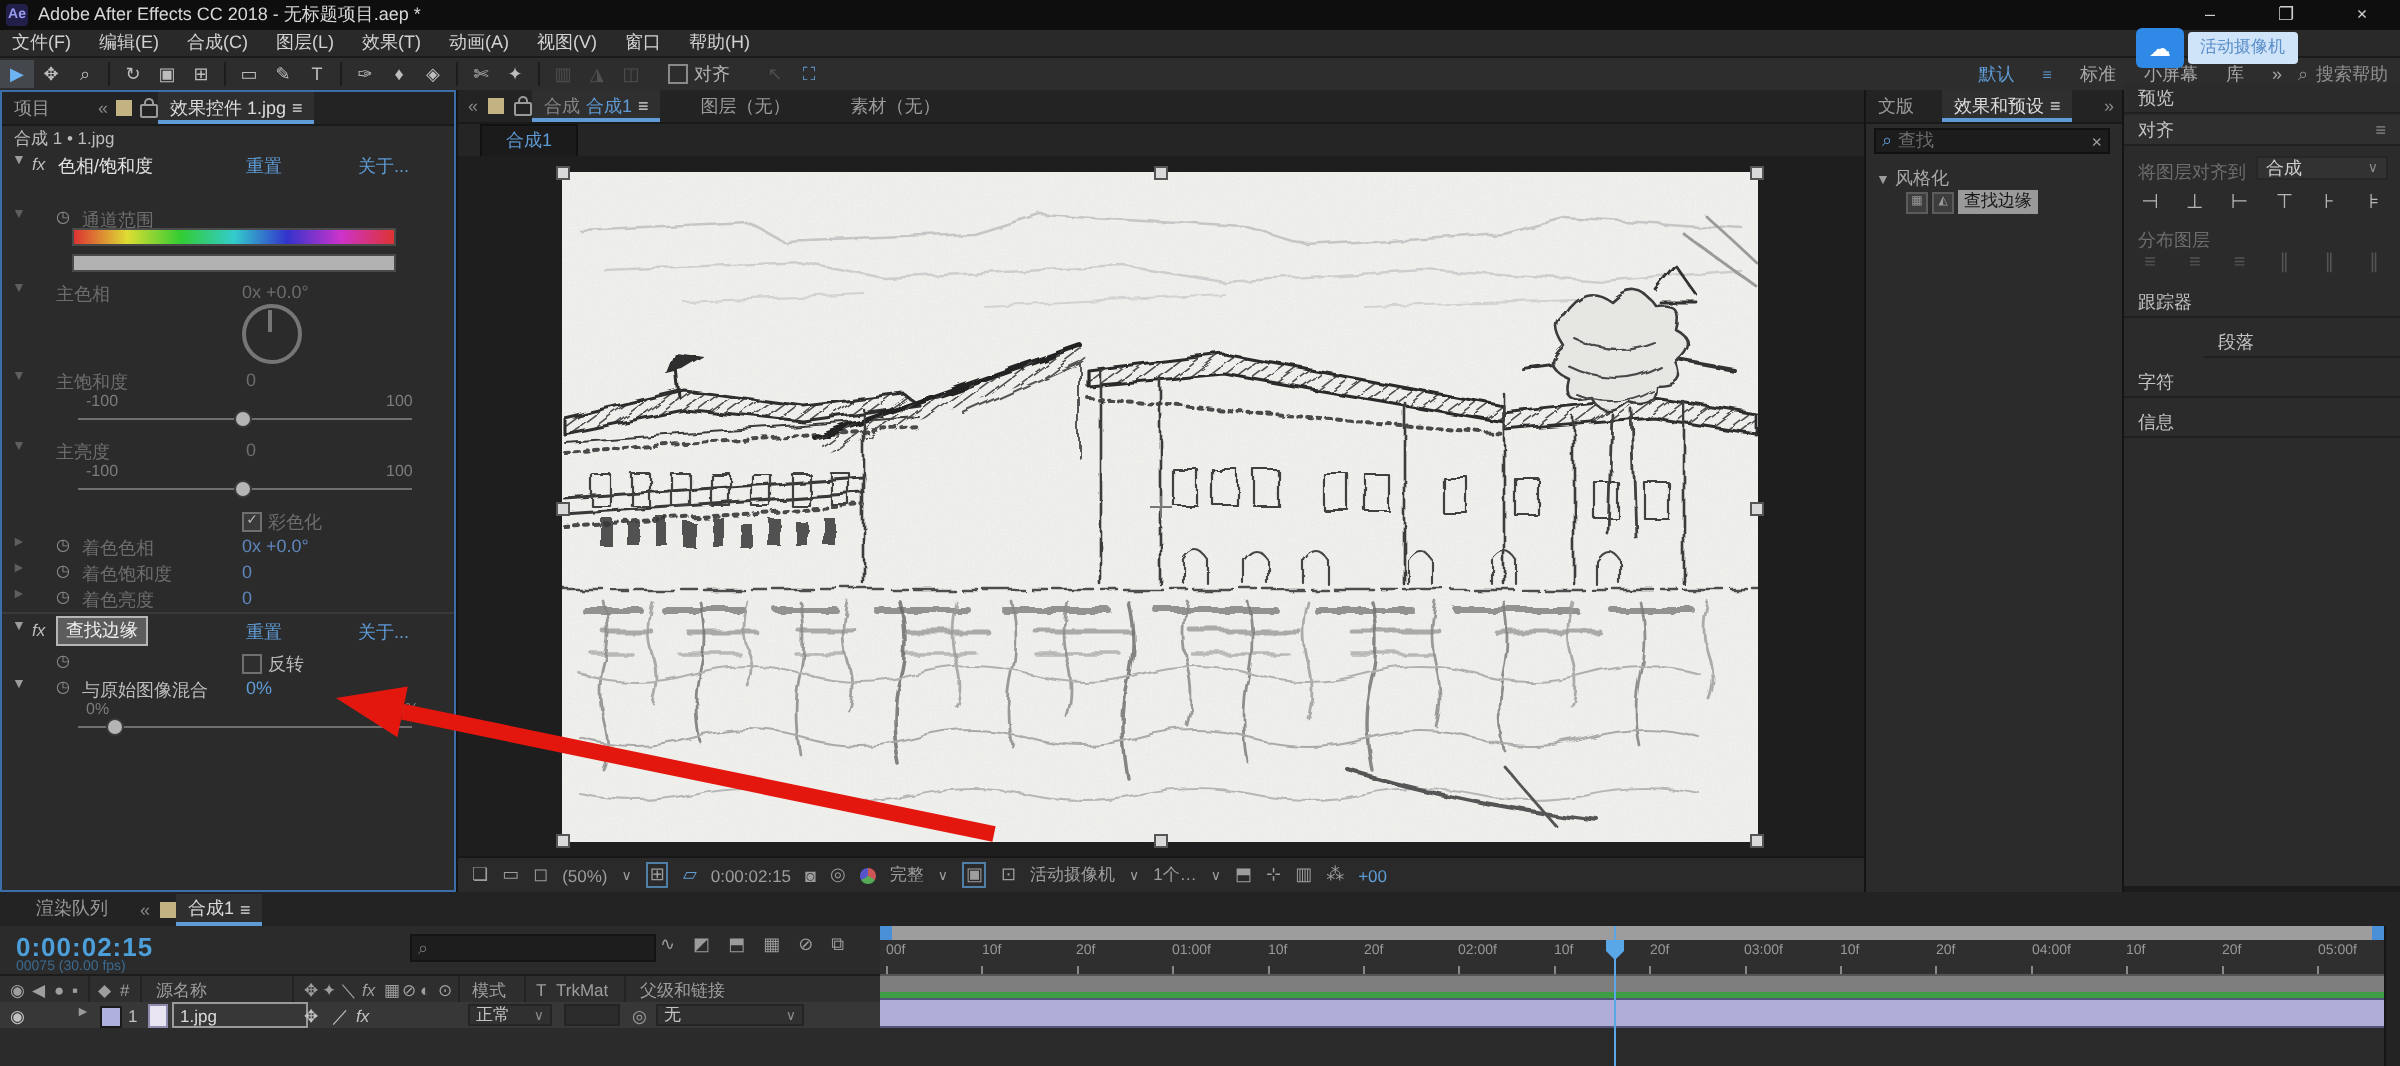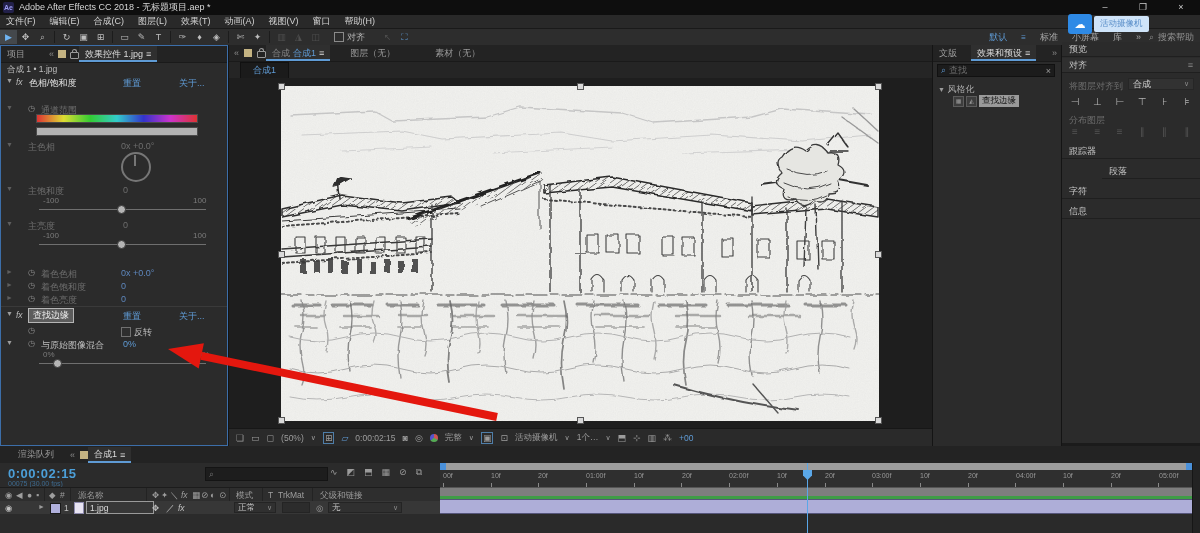--- a/index.html
+++ b/index.html
@@ -261,20 +261,24 @@
     </div>
     <div class="abs" style="top:185px;left:0;width:100%;height:9px;">
       <span class="minmax" style="left:42px;">-100</span>
       <span class="minmax" style="left:192px;">100</span>
     </div>
     <div class="abs" style="top:198px;left:0;width:100%;height:8px;">
       <div class="sliderline">
         <div class="sliderthumb" style="left:78px;"></div>
       </div>
     </div>
+    <div class="ecrow" style="top:209px;">
+      <span class="cbox" style="left:120px;top:1px;">✓</span>
+      <span class="abs dim2" style="left:133px;">彩色化</span>
+    </div>
     <div class="ecrow" style="top:222px;">
       <span class="tw dim">►</span>
       <span class="sw">◷</span>
       <span class="abs dim2" style="left:40px;">着色色相</span>
       <span class="abs valblue" style="left:120px;">0x +0.0°</span>
     </div>
     <div class="ecrow" style="top:235px;">
       <span class="tw dim">►</span>
       <span class="sw">◷</span>
       <span class="abs dim2" style="left:40px;">着色饱和度</span>
@@ -321,21 +325,21 @@
     <div class="ptabs">
       <span style="margin-left:5px;color:#8a8a8a;">«</span>
       <span class="beige" style="margin-left:5px;"></span>
       <span class="locki" style="margin-left:5px;"></span>
       <span class="ptab active">
         <span class="dim">合成</span>
         <span class="blue">合成1</span>
         <span>≡</span>
       </span>
       <span class="ptab" style="margin-left:14px;">图层（无）</span>
-      <span class="ptab" style="margin-left:28px;">素材（无）</span>
+      <span class="ptab" style="margin-left:18px;">素材（无）</span>
     </div>
     <div class="viewer-tab">合成1</div>
 
     <div class="viewer">
       <div class="compimg">
         
         <svg width="100%" height="100%" viewBox="0 0 598 335" preserveAspectRatio="none">
           <defs>
             <pattern id="tiles" width="8" height="6" patternUnits="userSpaceOnUse">
               <path d="M0,6 L8,0" stroke="#4d4d4d" stroke-width="0.8"></path>

